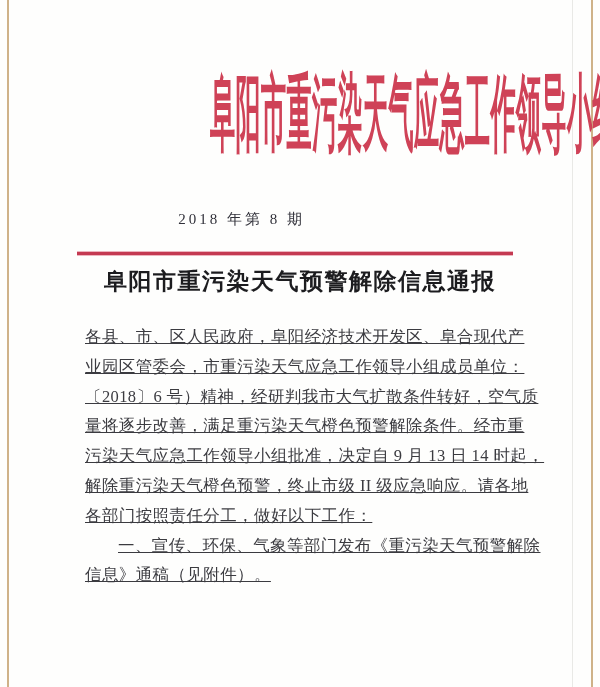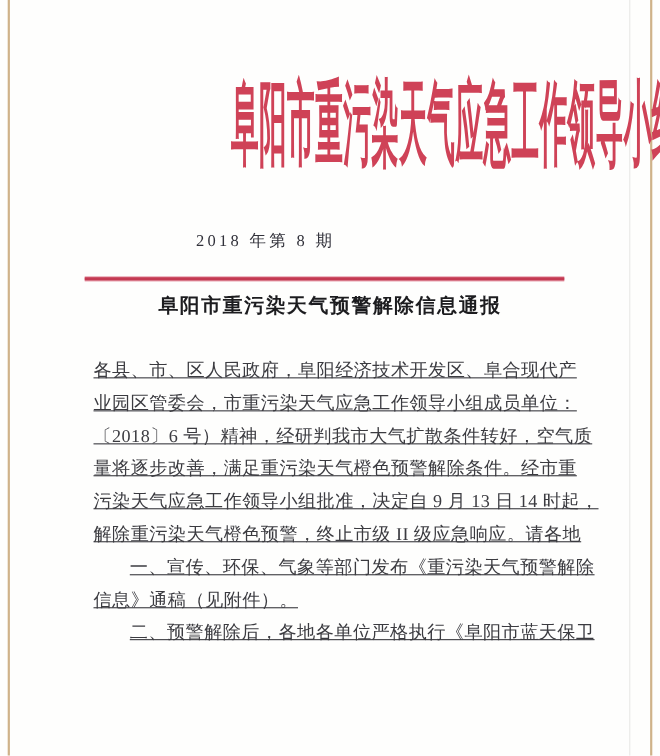--- a/index.html
+++ b/index.html
@@ -73,21 +73,21 @@
     height: 3px;
     background: #c43a52;
     box-shadow: 0 -1px 0 rgba(222,120,140,0.55), 0 1px 0 rgba(222,120,140,0.55);
   }
   .doc-title {
     position: absolute;
     top: 266px;
     left: 0;
     width: 600px;
     text-align: center;
-    font-size: 18px;
+    font-size: 23px;
     font-weight: bold;
     letter-spacing: 1.5px;
     color: #1c1c1f;
   }
   .body-text {
     position: absolute;
     top: 322px;
     left: 85px;
     width: 460px;
     color: #3b3b40;
@@ -121,18 +121,18 @@
 
   <div class="doc-title">阜阳市重污染天气预警解除信息通报</div>
 
   <div class="body-text">
     <div class="body-line">各县、市、区人民政府，阜阳经济技术开发区、阜合现代产</div>
     <div class="body-line">业园区管委会，市重污染天气应急工作领导小组成员单位：</div>
     <div class="body-line">〔2018〕6 号）精神，经研判我市大气扩散条件转好，空气质</div>
     <div class="body-line">量将逐步改善，满足重污染天气橙色预警解除条件。经市重</div>
     <div class="body-line">污染天气应急工作领导小组批准，决定自 9 月 13 日 14 时起，</div>
     <div class="body-line">解除重污染天气橙色预警，终止市级 II 级应急响应。请各地</div>
+    <div class="body-line">各部门按照责任分工，做好以下工作：</div>
     <div class="body-line indent">一、宣传、环保、气象等部门发布《重污染天气预警解除</div>
     <div class="body-line">信息》通稿（见附件）。</div>
-    <div class="body-line indent">二、预警解除后，各地各单位严格执行《阜阳市蓝天保卫</div>
   </div>
 
 </div>
 
 </body></html>

